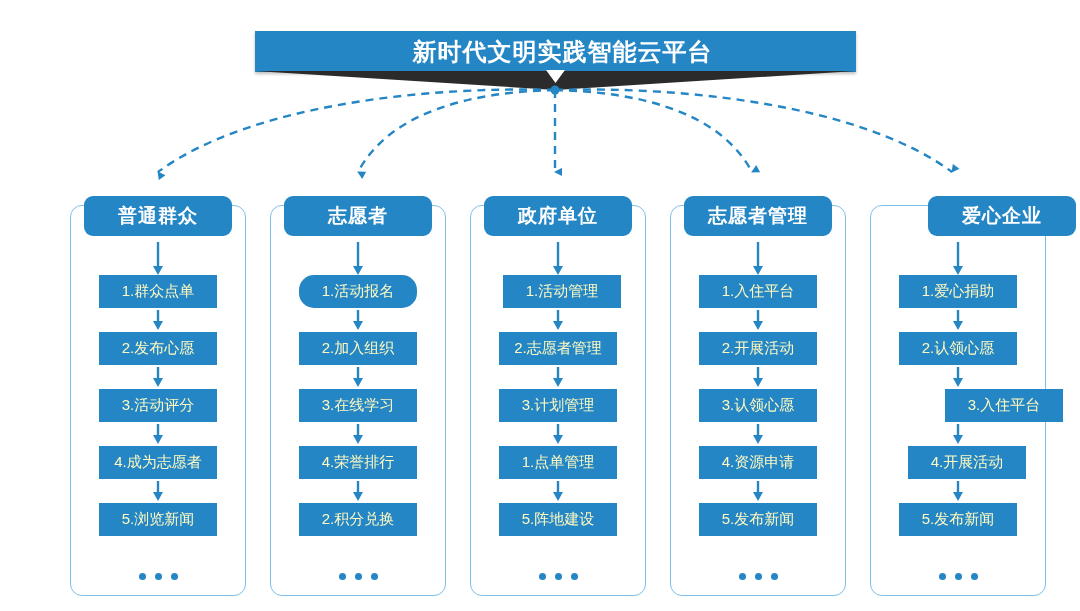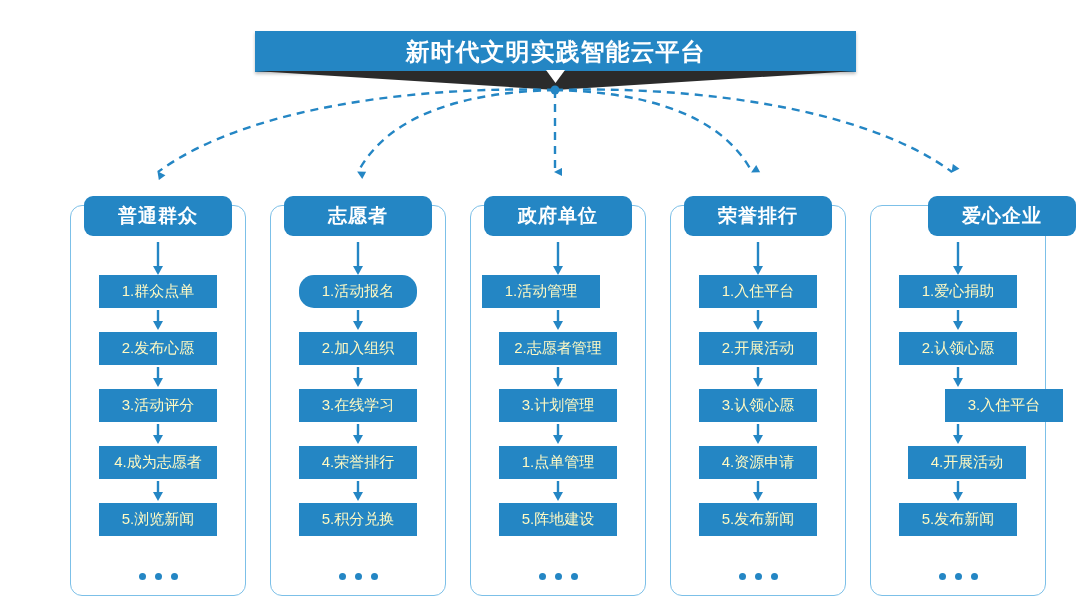--- a/index.html
+++ b/index.html
@@ -16,20 +16,21 @@
   .banner{
     position:absolute;left:255px;top:31px;width:601px;height:41px;
     background:#2486c4;
     box-shadow:0 2px 3px rgba(0,0,0,.25);
   }
   .banner-title{
     position:absolute;left:0;top:0;width:601px;height:41px;
     display:flex;align-items:center;justify-content:center;
     color:#ffffff;font-size:24px;font-weight:bold;letter-spacing:1px;
     white-space:nowrap;
+    padding-left:7px;
   }
   .ribbon-tail{
     position:absolute;left:255px;top:71px;width:601px;height:19px;
     background:#2b2b2b;
     clip-path:polygon(0 0,601px 0,300.5px 19px);
   }
   .ribbon-notch{
     position:absolute;left:546px;top:70px;width:19px;height:13px;
     background:#ffffff;
     clip-path:polygon(0 0,19px 0,9.5px 13px);
@@ -143,33 +144,33 @@
       <div class="item" style="left: 299px; top: 389px;">3.在线学习</div>
       <div class="vline" style="left: 351px; top: 424px; height: 20px;"><svg width="14" height="20" viewBox="0 0 14 20">
           <line x1="7" y1="0" x2="7" y2="12" stroke="#2486c4" stroke-width="2.4"></line>
           <path d="M2,11 L12,11 L7,20 Z" fill="#2486c4"></path>
         </svg></div>
       <div class="item" style="left: 299px; top: 446px;">4.荣誉排行</div>
       <div class="vline" style="left: 351px; top: 481px; height: 20px;"><svg width="14" height="20" viewBox="0 0 14 20">
           <line x1="7" y1="0" x2="7" y2="12" stroke="#2486c4" stroke-width="2.4"></line>
           <path d="M2,11 L12,11 L7,20 Z" fill="#2486c4"></path>
         </svg></div>
-      <div class="item" style="left: 299px; top: 503px;">5.积分兑换</div>
+      <div class="item" style="left: 299px; top: 503px;">2.积分兑换</div>
       <div class="dots" style="left: 299px; top: 565px;">
         <i></i>
         <i></i>
         <i></i>
       </div>
       <div class="col" style="left: 470px;"></div>
       <div class="col-head" style="left: 484px;">政府单位</div>
       <div class="vline" style="left: 551px; top: 242px; height: 33px;"><svg width="14" height="33" viewBox="0 0 14 33">
           <line x1="7" y1="0" x2="7" y2="25" stroke="#2486c4" stroke-width="2.4"></line>
           <path d="M2,24 L12,24 L7,33 Z" fill="#2486c4"></path>
         </svg></div>
-      <div class="item" style="left: 482px; top: 275px;">1.活动管理</div>
+      <div class="item" style="left: 503px; top: 275px;">1.活动管理</div>
       <div class="vline" style="left: 551px; top: 310px; height: 20px;"><svg width="14" height="20" viewBox="0 0 14 20">
           <line x1="7" y1="0" x2="7" y2="12" stroke="#2486c4" stroke-width="2.4"></line>
           <path d="M2,11 L12,11 L7,20 Z" fill="#2486c4"></path>
         </svg></div>
       <div class="item" style="left: 499px; top: 332px;">2.志愿者管理</div>
       <div class="vline" style="left: 551px; top: 367px; height: 20px;"><svg width="14" height="20" viewBox="0 0 14 20">
           <line x1="7" y1="0" x2="7" y2="12" stroke="#2486c4" stroke-width="2.4"></line>
           <path d="M2,11 L12,11 L7,20 Z" fill="#2486c4"></path>
         </svg></div>
       <div class="item" style="left: 499px; top: 389px;">3.计划管理</div>
@@ -182,21 +183,21 @@
           <line x1="7" y1="0" x2="7" y2="12" stroke="#2486c4" stroke-width="2.4"></line>
           <path d="M2,11 L12,11 L7,20 Z" fill="#2486c4"></path>
         </svg></div>
       <div class="item" style="left: 499px; top: 503px;">5.阵地建设</div>
       <div class="dots" style="left: 499px; top: 565px;">
         <i></i>
         <i></i>
         <i></i>
       </div>
       <div class="col" style="left: 670px;"></div>
-      <div class="col-head" style="left: 684px;">荣誉排行</div>
+      <div class="col-head" style="left: 684px;">志愿者管理</div>
       <div class="vline" style="left: 751px; top: 242px; height: 33px;"><svg width="14" height="33" viewBox="0 0 14 33">
           <line x1="7" y1="0" x2="7" y2="25" stroke="#2486c4" stroke-width="2.4"></line>
           <path d="M2,24 L12,24 L7,33 Z" fill="#2486c4"></path>
         </svg></div>
       <div class="item" style="left: 699px; top: 275px;">1.入住平台</div>
       <div class="vline" style="left: 751px; top: 310px; height: 20px;"><svg width="14" height="20" viewBox="0 0 14 20">
           <line x1="7" y1="0" x2="7" y2="12" stroke="#2486c4" stroke-width="2.4"></line>
           <path d="M2,11 L12,11 L7,20 Z" fill="#2486c4"></path>
         </svg></div>
       <div class="item" style="left: 699px; top: 332px;">2.开展活动</div>

